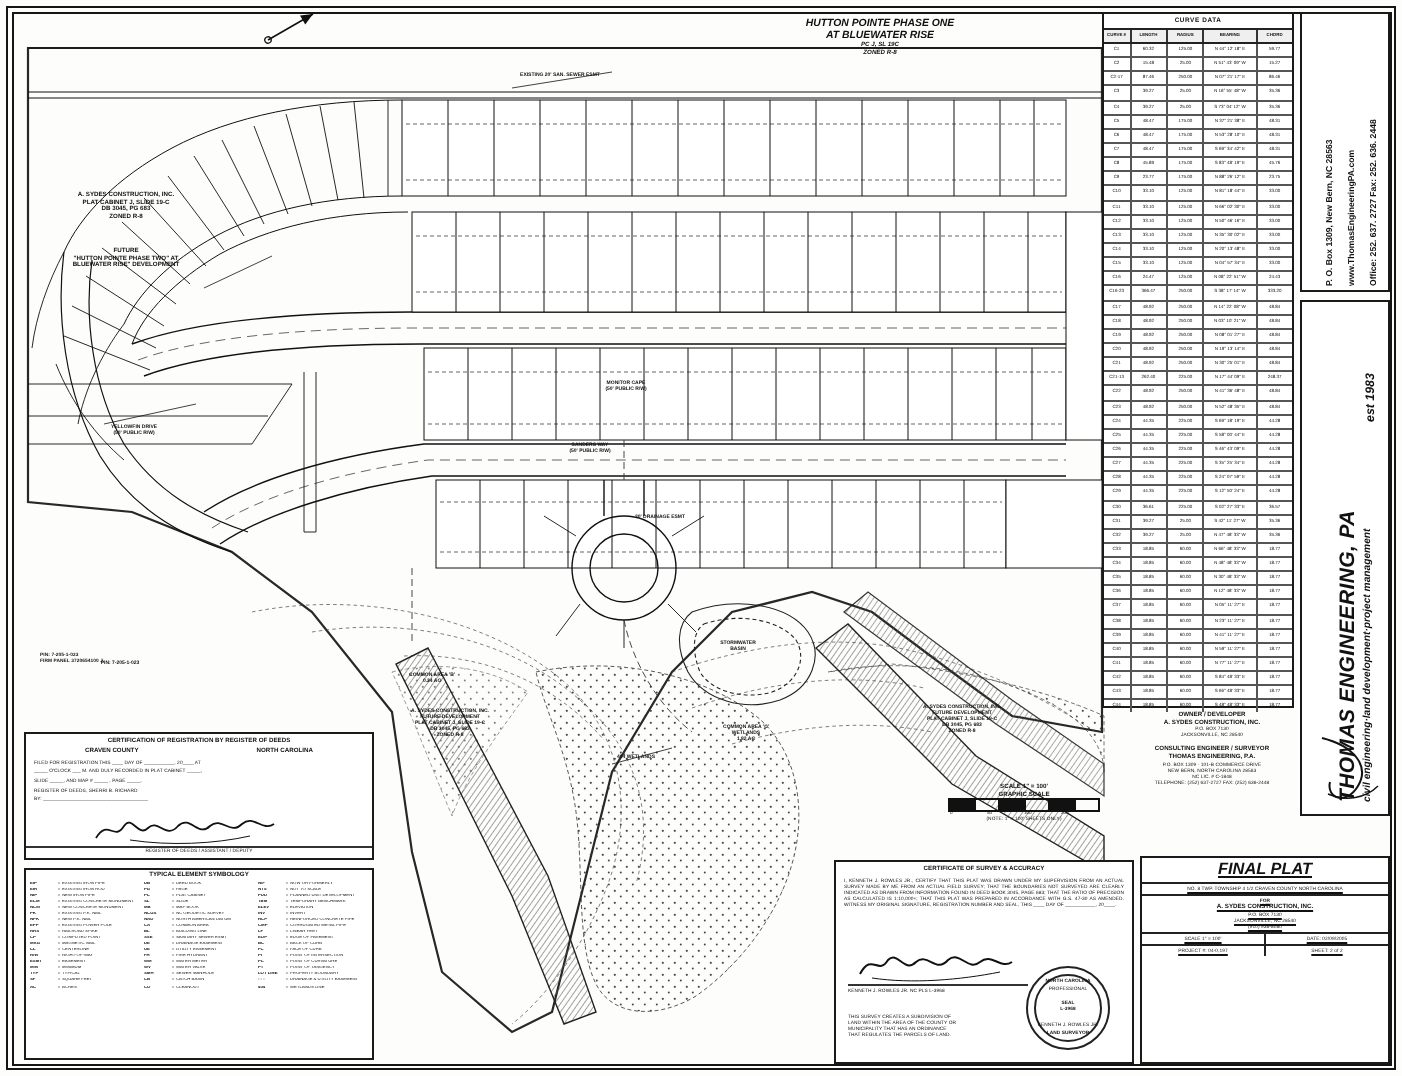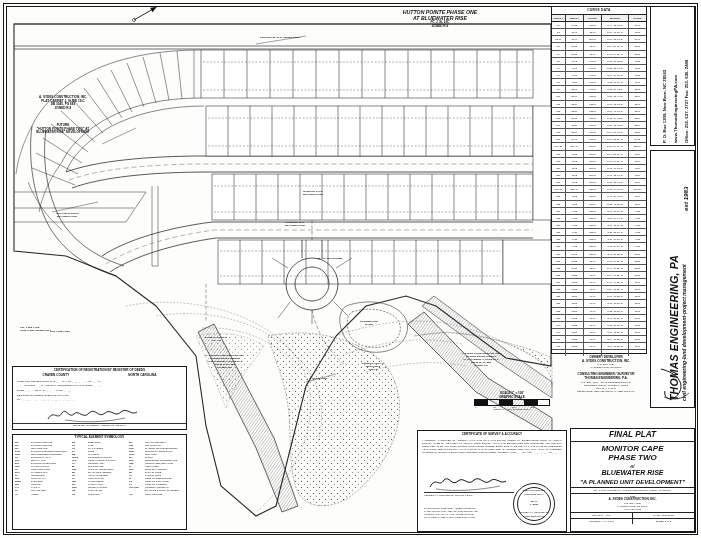--- a/index.html
+++ b/index.html
@@ -44,21 +44,21 @@
   .ct-row div:last-child{border-right:none;}
   .ct-row div:nth-child(1){flex:.72;}
   .ct-row div:nth-child(4){flex:1.45;}
 
   
   #contact-box{left:650px;top:6px;width:45px;height:140px;background:#fff;}
   .vert{transform:rotate(-90deg);transform-origin:left top;white-space:nowrap;position:absolute;}
   #firm-box{left:650px;top:150px;width:45px;height:258px;background:#fff;}
 
   
-  #title-block{left:570px;top:428px;width:125px;height:104px;background:#fff;}
+  #title-block{left:570px;top:428px;width:125px;height:104px;background:#fff;text-decoration:underline;}
   .tb-row{border-bottom:.6px solid #222;box-sizing:border-box;}
   .tb-split{display:flex;}
   .tb-split>div{flex:1;border-right:.6px solid #222;box-sizing:border-box;padding:1px 2px;}
   .tb-split>div:last-child{border-right:none;}
 
   
   #survey-cert{left:417px;top:430px;width:150px;height:102px;background:#fff;}
   .seal{position:absolute;width:40px;height:40px;border:1px solid #222;border-radius:50%;}
   .seal:before{content:"";position:absolute;left:3px;top:3px;right:3px;bottom:3px;border:.7px solid #222;border-radius:50%;}
 
@@ -1115,27 +1115,20 @@
       <div class="abs tiny ctr" style="left:0;top:9px;width:40px;">PROFESSIONAL</div>
       <div class="abs tiny ctr bd" style="left:0;top:16px;width:40px;white-space:pre-line;">SEAL
 L-3968</div>
       <div class="abs tiny ctr" style="left:0;top:27px;width:40px;">KENNETH J. ROWLES JR.</div>
       <div class="abs tiny ctr bd" style="left:0;top:31px;width:40px;">LAND SURVEYOR</div>
     </div>
   </div>
 
   <div class="bx" id="title-block">
     <div class="tb-row ctr it bd" style="font-size:8.2px;line-height:12px;">FINAL PLAT</div>
-    <div class="tb-row ctr" style="padding:1.5px 0 2px 0;">
-      <div class="it bd" style="font-size:8px;line-height:9.5px;">MONITOR CAPE</div>
-      <div class="it bd" style="font-size:8px;line-height:9.5px;">PHASE TWO</div>
-      <div class="it" style="font-size:5.2px;line-height:6.5px;">at</div>
-      <div class="it bd" style="font-size:7px;line-height:8.5px;">BLUEWATER RISE</div>
-      <div class="it bd" style="font-size:6.1px;line-height:7.5px;">"A PLANNED UNIT DEVELOPMENT"</div>
-    </div>
     <div class="tb-row tiny ctr" style="padding:1px 0;">NO. 8 TWP.        TOWNSHIP 4 1/2   CRAVEN COUNTY     NORTH CAROLINA</div>
     <div class="tb-row ctr" style="padding:1px 0;">
       <div class="tiny bd">FOR</div>
       <div class="t3 bd">A. SYDES CONSTRUCTION, INC.</div>
       <div class="tiny">P.O. BOX 7130</div>
       <div class="tiny">JACKSONVILLE, NC 28540</div>
       <div class="tiny">(910) 938-8080</div>
     </div>
     <div class="tb-row tb-split">
       <div class="tiny ctr">SCALE 1" = 100'</div>

